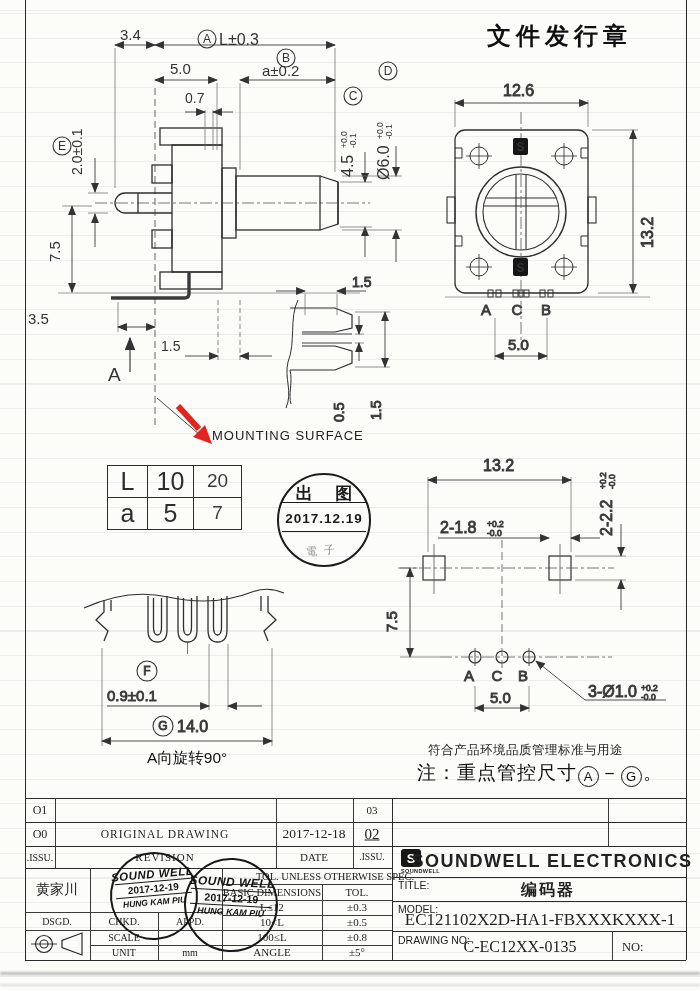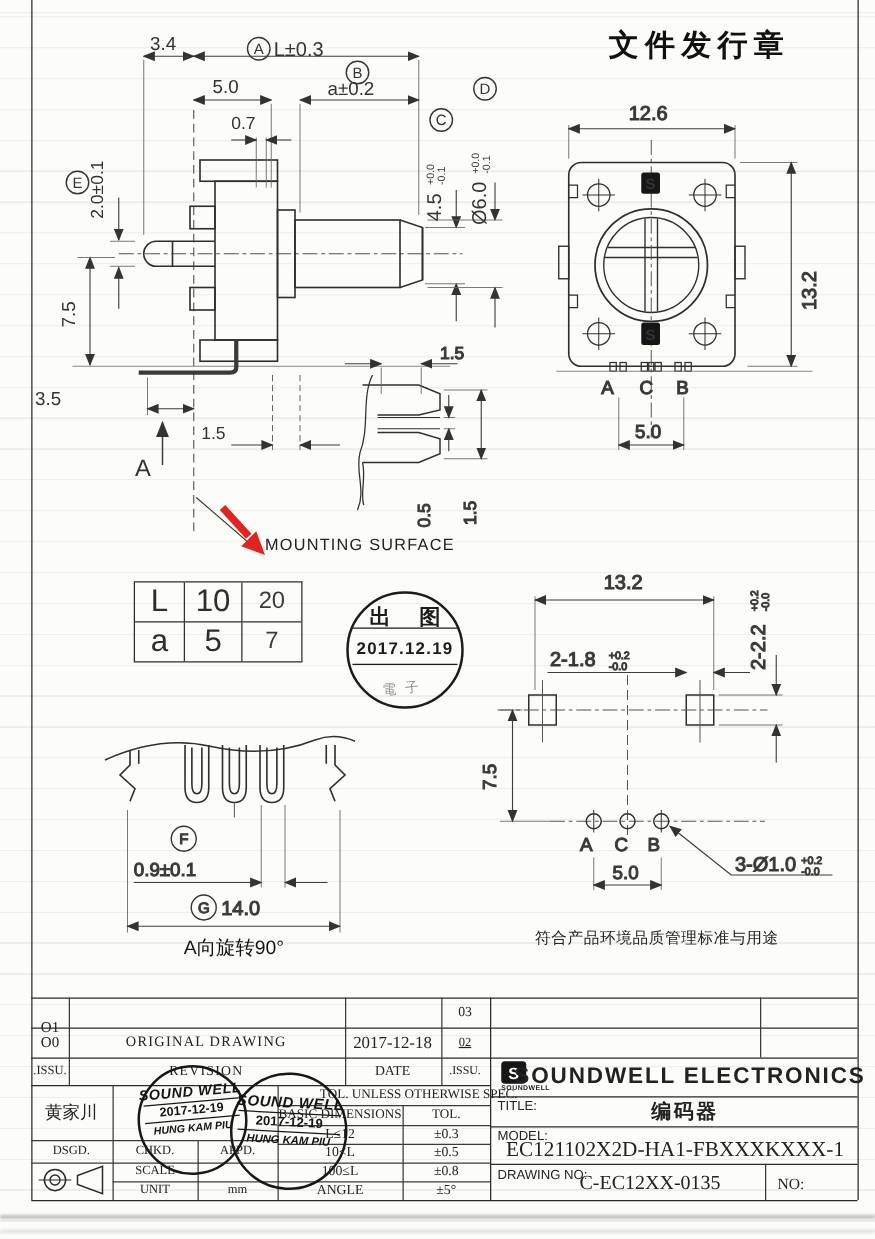--- a/index.html
+++ b/index.html
@@ -398,20 +398,23 @@
 
   <div class="abs" id="release-stamp">
     <div class="st-title">出 图</div>
     <div class="st-line" style="top:27px;"></div>
     <div class="st-date">2017.12.19</div>
     <div class="st-line" style="top:56px;"></div>
     <div class="st-arc">電子</div>
   </div>
 
   <div class="abs" id="pcb-note1">符合产品环境品质管理标准与用途</div>
+  <div class="abs" id="pcb-note2">
+    <span>注：重点管控尺寸</span><span class="circ">A</span><span>－</span><span class="circ">G</span><span>。</span>
+  </div>
 
   <div class="abs" id="rotate-caption">A向旋转90°</div>
 
   <div>
 
     <div class="hline" style="left:25px;width:661px;top:798px;"></div>
     <div class="hline" style="left:25px;width:661px;top:822px;"></div>
     <div class="hline" style="left:25px;width:661px;top:846px;"></div>
     <div class="hline" style="left:25px;width:367px;top:868px;"></div>
     <div class="hline" style="left:392px;width:294px;top:877px;"></div>
@@ -429,28 +432,28 @@
     <div class="vline thin" style="left:276px;top:798px;height:70px;"></div>
     <div class="vline thin" style="left:353px;top:798px;height:70px;"></div>
     <div class="vline" style="left:392px;top:798px;height:162px;"></div>
     <div class="vline thin" style="left:608px;top:798px;height:48px;"></div>
     <div class="vline thin" style="left:90px;top:868px;height:92px;"></div>
     <div class="vline thin" style="left:158px;top:912px;height:48px;"></div>
     <div class="vline thin" style="left:222px;top:868px;height:92px;"></div>
     <div class="vline thin" style="left:322px;top:884px;height:76px;"></div>
     <div class="vline thin" style="left:612px;top:931px;height:29px;"></div>
 
-    <div class="tbc serif" style="left:40px;top:810px;font-size:12px;margin-top:12px;">O1</div>
+    <div class="tbc serif" style="left:40px;top:810px;font-size:12px;">O1</div>
     <div class="tbc serif" style="left:165px;top:810px;font-size:12px;"></div>
     <div class="tbc serif" style="left:314px;top:810px;font-size:12px;"></div>
     <div class="tbc serif" style="left:372px;top:810px;font-size:11px;">03</div>
     <div class="tbc serif" style="left:40px;top:834px;font-size:12px;">O0</div>
     <div class="tbc serif" style="left:165px;top:834px;font-size:11.5px;letter-spacing:1px;">ORIGINAL  DRAWING</div>
     <div class="tbc serif" style="left:314px;top:834px;font-size:13.5px;">2017-12-18</div>
-    <div class="tbc serif" style="left:372px;top:834px;font-size:10px;text-decoration:underline;">02</div>
+    <div class="tbc serif" style="left:372px;top:834px;font-size:15px;text-decoration:underline;">02</div>
     <div class="tbc serif" style="left:40px;top:857px;font-size:10px;">.ISSU.</div>
     <div class="tbc serif" style="left:165px;top:857px;font-size:11px;letter-spacing:1px;">REVISION</div>
     <div class="tbc serif" style="left:314px;top:857px;font-size:11px;">DATE</div>
     <div class="tbc serif" style="left:372px;top:857px;font-size:9.5px;">.ISSU.</div>
 
     <div class="tbl" style="left:401px;top:849px;">
       <div style="width:20px;height:18px;background:#161616;border-radius:3px;color:#fff;
                   display:flex;align-items:center;justify-content:center;font-size:13px;font-weight:700;">S</div>
       <div style="font-size:5.5px;font-weight:700;letter-spacing:.4px;margin-top:1px;">SOUNDWELL</div>
     </div>

